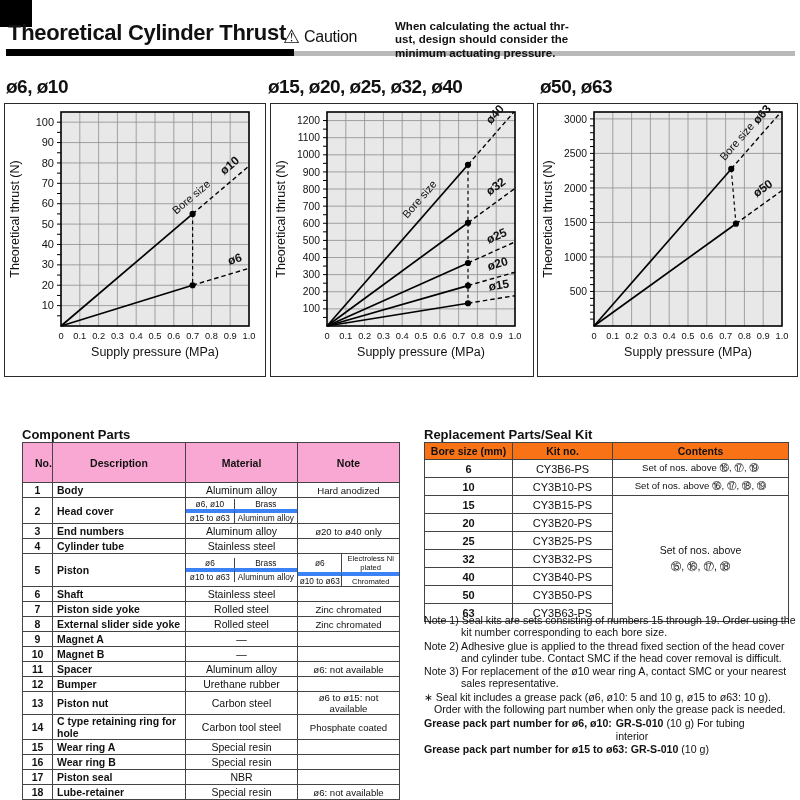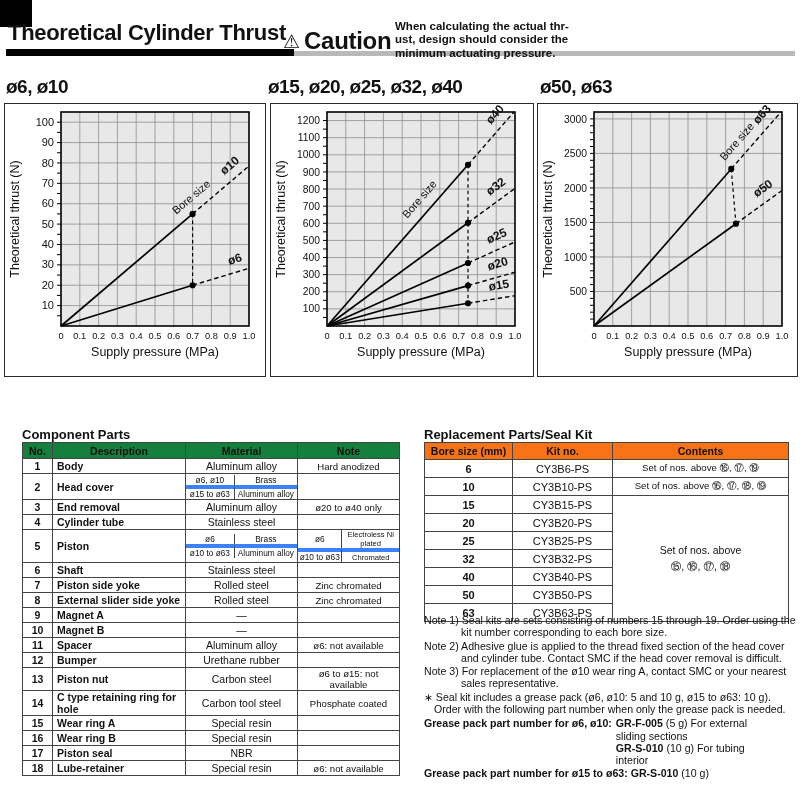--- a/index.html
+++ b/index.html
@@ -5,32 +5,32 @@
   html,body{margin:0;padding:0;background:#fff;}
   body{width:800px;height:800px;position:relative;font-family:"Liberation Sans","DejaVu Sans",sans-serif;color:#111;overflow:hidden;}
   .abs{position:absolute;}
   
   .corner-mark{left:0;top:0;width:32px;height:27px;background:#000;}
   .page-title{left:8px;top:20px;font-size:22px;font-weight:bold;letter-spacing:-0.3px;}
   .title-bar{left:6px;top:49px;width:288px;height:7px;background:#000;}
   .gray-bar{left:294px;top:51px;width:501px;height:5px;background:#b9b9b9;}
   .caution-wrap{left:283px;top:27px;display:flex;align-items:center;gap:4px;}
   .caution-tri{font-size:19px;line-height:1;}
-  .caution-word{font-size:24px;font-weight:bold;letter-spacing:-0.3px;}
+  .caution-word{font-size:16px;font-weight:normal;letter-spacing:-0.3px;}
   .caution-text{left:381px;top:20px;width:190px;font-size:11.5px;font-weight:bold;line-height:1.16;white-space:pre-line;margin-left:14px;}
   
   .chart-head{top:76px;font-size:19px;font-weight:bold;letter-spacing:-0.5px;}
   .panel{top:103px;height:272px;border:1px solid #2a2a2a;background:#fff;}
   svg{overflow:visible;display:block;}
   
   .sec-title{font-size:13px;font-weight:bold;}
   table{border-collapse:collapse;table-layout:fixed;}
   td,th{border:1px solid #444;overflow:hidden;}
   .comp-table{font-size:10.5px;}
-  .comp-table th{background:#15803d;font-weight:bold;height:15px;padding:0;}
+  .comp-table th{background:#f9a8d4;font-weight:bold;height:15px;padding:12px;}
   .comp-table td{padding:0 2px;text-align:center;}
   .t-row{height:15px;} .t-tall{height:26px;}
   .c-no{font-weight:bold;}
   .c-desc{text-align:left !important;font-weight:bold;padding-left:4px !important;}
   .split-cell{padding:0 !important;}
   .sub{display:grid;grid-template-columns:44% 56%;width:100%;height:100%;}
   .sub>div{display:flex;align-items:center;justify-content:center;font-size:8.3px;}
   .sub .cL{border-right:1px solid #444;}
   .sub .r2{border-top:4px solid #3b82f6;}
   .note-sm{font-size:9.6px !important;}
@@ -358,21 +358,21 @@
             <div class="cL">ø6, ø10</div>
             <div class="">Brass</div>
             <div class="cL r2">ø15 to ø63</div>
             <div class="r2">Aluminum alloy</div>
           </div>
         </td>
         <td class="note-sm"></td>
       </tr>
       <tr class="t-row">
         <td class="c-no">3</td>
-        <td class="c-desc">End removal</td>
+        <td class="c-desc">End numbers</td>
         <td>Aluminum alloy</td>
         <td class="note-sm">ø20 to ø40 only</td>
       </tr>
       <tr class="t-row">
         <td class="c-no">4</td>
         <td class="c-desc">Cylinder tube</td>
         <td>Stainless steel</td>
         <td class="note-sm"></td>
       </tr>
       <tr class="t-tall">
@@ -540,21 +540,20 @@
   <div>
       <div class="note">Note 1) Seal kits are sets consisting of numbers 15 through 19. Order using the kit number corresponding to each bore size.</div>
       <div class="note">Note 2) Adhesive glue is applied to the thread fixed section of the head cover and cylinder tube. Contact SMC if the head cover removal is difficult.</div>
       <div class="note">Note 3) For replacement of the ø10 wear ring A, contact SMC or your nearest sales representative.</div>
     </div>
   <div class="star-note">∗ Seal kit includes a grease pack (ø6, ø10: 5 and 10 g, ø15 to ø63: 10 g). Order with the following part number when only the grease pack is needed.</div>
   <div class="grease">
     <div class="g-line1">
       <span class="g-label">Grease pack part number for ø6, ø10:</span>
       <span class="g-items">
-          <div><span class="g-pn">GR-F-005</span> (5 g) For external sliding sections</div>
           <div><span class="g-pn">GR-S-010</span> (10 g) For tubing interior</div>
         </span>
     </div>
     <div class="g-line2">
       <span class="g-label">Grease pack part number for ø15 to ø63:</span>
       <span> </span>
       <span class="g-pn">GR-S-010</span><span> (10 g)</span>
     </div>
   </div>
 </div>

